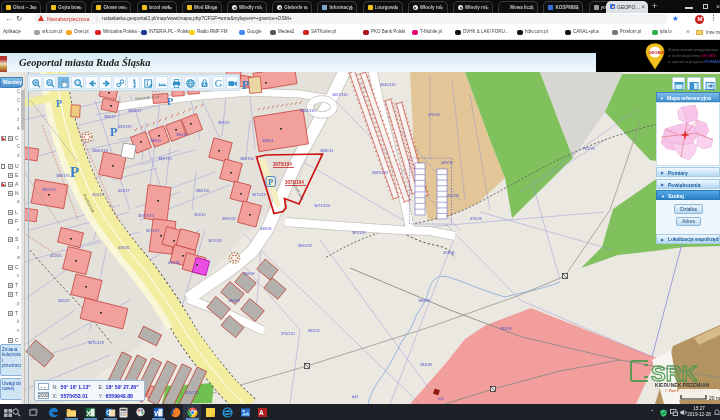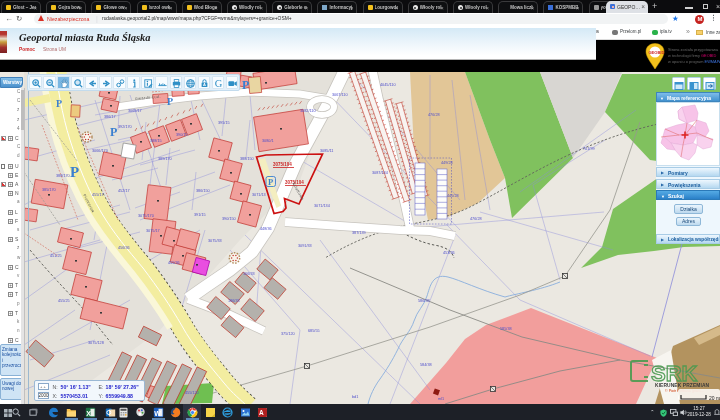--- a/index.html
+++ b/index.html
@@ -139,21 +139,21 @@
 <span class="abs" style="left:573px;top:4px;font-size:4.5px;color:#3c4043;white-space:nowrap">CANAL+plus</span>
 <span class="abs" style="left:612px;top:4.5px;width:5.5px;height:5.5px;background:#777777;border-radius:2px"></span>
 <span class="abs" style="left:620px;top:4px;font-size:4.5px;color:#3c4043;white-space:nowrap">Przelom.pl</span>
 <span class="abs" style="left:652px;top:4.5px;width:5.5px;height:5.5px;background:#29b24a;border-radius:2px"></span>
 <span class="abs" style="left:660px;top:4px;font-size:4.5px;color:#3c4043;white-space:nowrap">ipla.tv</span>
 <span class="abs" style="left:686px;top:3px;font-size:7px;color:#888">»</span>
 <span class="abs" style="left:696px;top:4.5px;width:7px;height:5px;background:#f7d06b;border:0.5px solid #d8b04a"></span>
 <span class="abs" style="left:706px;top:4.5px;font-size:4.5px;color:#3c4043;white-space:nowrap">Inne za…</span>
 </div>
 
-<div class="abs" style="left:0;top:28px;width:596px;height:32px;background:linear-gradient(#d4e9f6,#f2f8fc 60%,#ffffff 90%);border-bottom:1px solid #b5b5b5">
+<div class="abs" style="left:0;top:53px;width:596px;height:32px;background:linear-gradient(#d4e9f6,#f2f8fc 60%,#ffffff 90%);border-bottom:1px solid #b5b5b5">
  <div class="abs" style="left:0;top:3px;width:7px;height:22px;background:linear-gradient(#b5352f 15%,#e8ddc8 35%,#c8a040 50%,#a23030 75%,#7a2020)"></div>
  <span class="abs" style="left:19px;top:4px;font-family:'Liberation Serif',serif;font-style:italic;font-weight:bold;font-size:10.5px;color:#1a1a1a">Geoportal miasta Ruda Śląska</span>
  <span class="abs" style="left:19px;top:18.5px;font-size:4.8px;color:#cc2222;font-weight:bold">Pomoc</span>
  <span class="abs" style="left:43px;top:18.5px;font-size:4.8px;color:#b06a6a">Strona UM</span>
 </div>
 
 <svg class="abs" style="left:0;top:72px" width="720" height="332" viewBox="0 72 720 332">
       <rect x="0" y="72" width="720" height="332" fill="#ebe8e1"></rect>
       <polygon points="24,72 340,72 300,180 240,240 160,330 60,404 24,404" fill="#e4e1da"></polygon>
       <polygon points="410,72 465,72 490,140 505,178 478,203 448,217 428,220 414,150" fill="#e2c697"></polygon>

